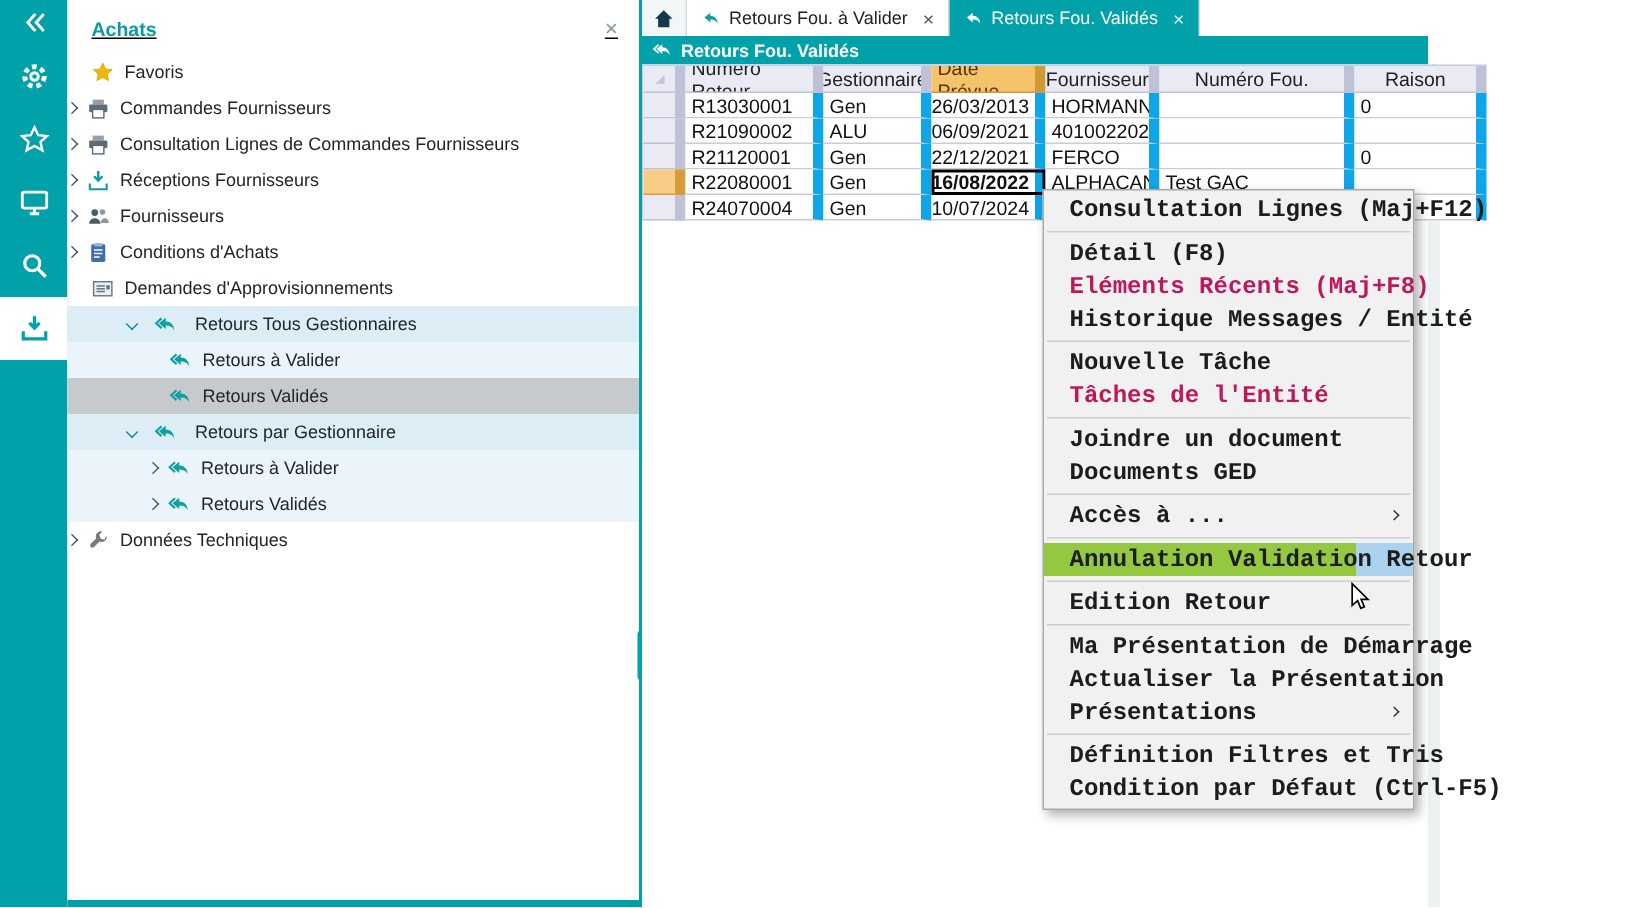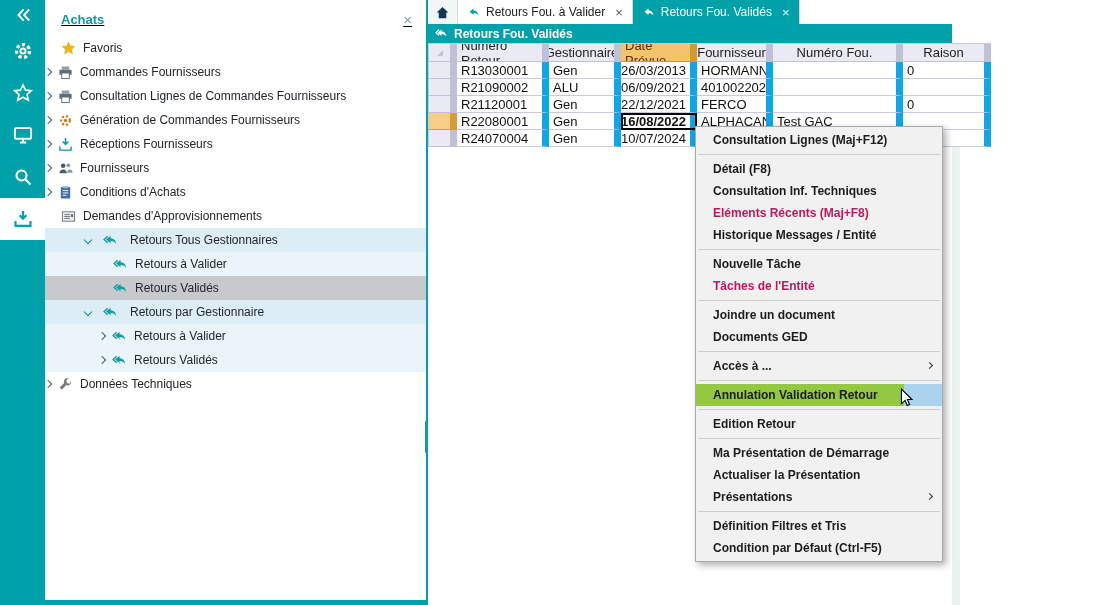--- a/index.html
+++ b/index.html
@@ -53,21 +53,21 @@
   .gsel.active { background:#f8cd85; border-color:#d99a3a; }
   .date { justify-content:flex-end; }
   .focus { outline:2px solid #000; outline-offset:-2px;font-weight:bold; }
 
   
   .vscroll { position:absolute; right:0; top:43px; bottom:0; width:8px; background:#edf1f2; }
   .vscroll .thumb { position:absolute; top:0; left:1px; width:6px; height:46px; background:#00a1a8; border-radius:3px; }
 
   
   .menu { position:absolute; left:267px; top:126px; width:248px; background:#f1f1f1; border:1px solid #a9a9a9; box-shadow:3px 3px 7px rgba(0,0,0,.32); z-index:6; padding:2px 0; }
-  .mitem { height:22px; line-height:22px; padding-left:17px; font-size:12px; font-weight:bold; color:#1c1c1c; position:relative; white-space:nowrap; }
+  .mitem { height:22px; line-height:22px; padding-left:17px; font-size:16px; font-weight:bold; color:#1c1c1c; position:relative; white-space:nowrap;font-family:Liberation Mono, monospace; }
   .mitem.disabled { color:#be185d; }
   .msep { height:1px; background:#cdcdcd; margin:3px 2px; }
   .sub-arrow { position:absolute; right:10px; top:8px; width:5px; height:5px; border:solid #333; border-width:0 1.6px 1.6px 0; transform:rotate(-45deg); }
   .mitem.hl { background:#abd2ef; padding-left:0; }
   .mitem.hl .green { display:block; height:100%; width:208px; padding-left:17px; background:#93c840; }
 
   .cursor { position:absolute; left:900px; top:388px; z-index:10; }
 </style>
 </head>
 <body>
@@ -145,30 +145,20 @@
         <span class="ticon">
             <svg viewBox="0 0 16 16" width="15" height="15">
               <rect x="4" y="1.5" width="8" height="3.5" fill="#9aa0a6"></rect>
               <rect x="1.5" y="5" width="13" height="5.5" rx="1" fill="#5f6b76"></rect>
               <rect x="4" y="8.5" width="8" height="6" fill="#fff" stroke="#5f6b76"></rect>
             </svg>
           </span>
         <span>Consultation Lignes de Commandes Fournisseurs</span>
       </div>
 
-      <div class="trow">
-        <span class="chev right"></span>
-        <span class="ticon">
-            <svg viewBox="0 0 16 16" width="15" height="15">
-              <circle cx="8" cy="8" r="4.6" fill="none" stroke="#c77f28" stroke-width="2.4" stroke-dasharray="2.3 2"></circle>
-              <circle cx="8" cy="8" r="1.8" fill="#c77f28"></circle>
-            </svg>
-          </span>
-        <span>Génération de Commandes Fournisseurs</span>
-      </div>
 
       <div class="trow">
         <span class="chev right"></span>
         <span class="ticon">
             <svg viewBox="0 0 16 16" width="15" height="15">
               <path d="M8 1v6.5M5 4.8 8 7.8l3-3" stroke="#0d9aa0" stroke-width="1.7" fill="none"></path>
               <path d="M2 10v4h12v-4" stroke="#0d9aa0" stroke-width="1.5" fill="none"></path>
             </svg>
           </span>
         <span>Réceptions Fournisseurs</span>
@@ -379,21 +369,20 @@
     </div>
 
     <div class="vscroll">
       <div class="thumb"></div>
     </div>
 
     <div class="menu">
       <div class="mitem"><span>Consultation Lignes (Maj+F12)</span></div>
       <div class="msep"></div>
       <div class="mitem"><span>Détail (F8)</span></div>
-      <div class="mitem"><span>Consultation Inf. Techniques</span></div>
       <div class="mitem disabled"><span>Eléments Récents (Maj+F8)</span></div>
       <div class="mitem"><span>Historique Messages / Entité</span></div>
       <div class="msep"></div>
       <div class="mitem"><span>Nouvelle Tâche</span></div>
       <div class="mitem disabled"><span>Tâches de l'Entité</span></div>
       <div class="msep"></div>
       <div class="mitem"><span>Joindre un document</span></div>
       <div class="mitem"><span>Documents GED</span></div>
       <div class="msep"></div>
       <div class="mitem"><span>Accès à ...</span><span class="sub-arrow"></span></div>

